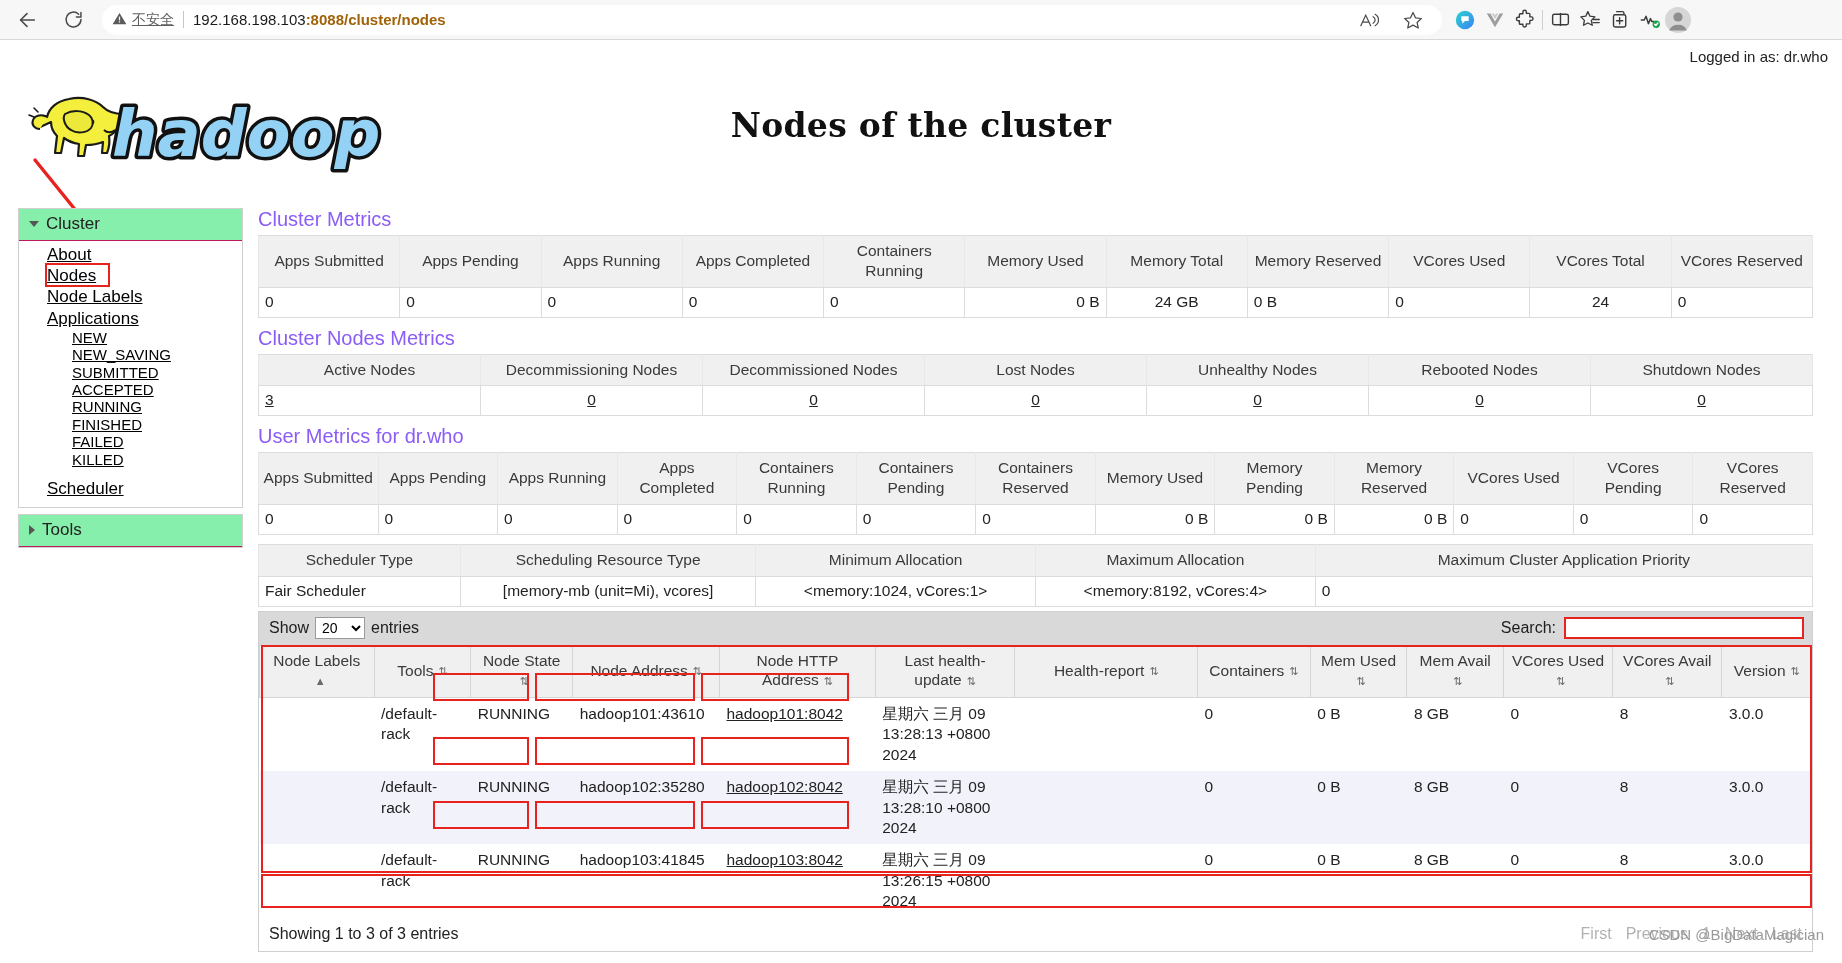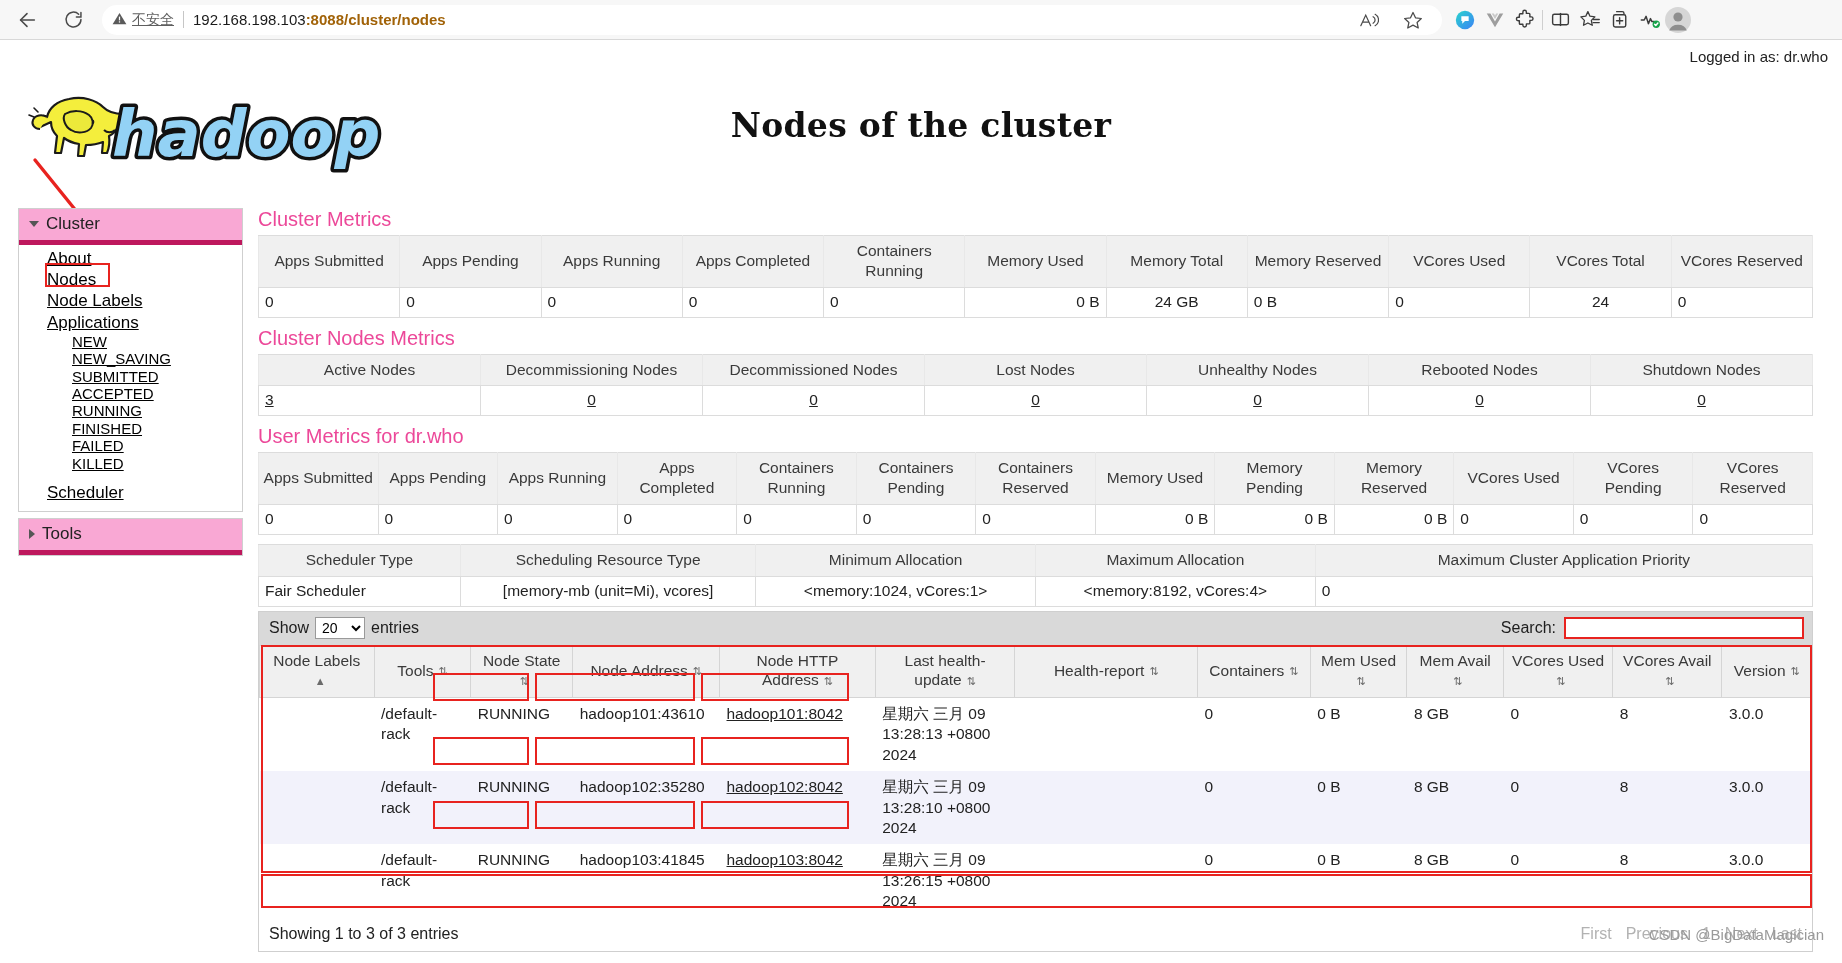--- a/index.html
+++ b/index.html
@@ -94,22 +94,22 @@
     left: 18px; top: 168px;
     width: 225px;
     font-size: 15px;
   }
   .side-panel {
     border: 1px solid #cfcfcf;
     background: #fff;
     margin-bottom: 6px;
   }
   .side-head {
-    background: #f9a8d4;
-    border-bottom: 5px solid #be185d;
+    background: #86efac;
+    border-bottom: 1px solid #be185d;
     padding: 5px 8px 6px 10px;
     font-size: 17px;
     color: #222;
     display: flex;
     align-items: center;
     gap: 7px;
   }
   .tri {
     width: 0; height: 0;
     border-left: 5px solid transparent;
@@ -148,21 +148,21 @@
     pointer-events: none;
   }
   
   .main {
     position: absolute;
     left: 258px; top: 168px;
     width: 1570px;
   }
   .section-title {
     font-size: 20px;
-    color: #ec4899;
+    color: #8b5cf6;
     margin: 0 0 4px 0;
     font-weight: normal;
     font-family: "Liberation Sans", sans-serif;
   }
   table.metrics {
     border-collapse: collapse;
     width: 1555px;
     margin-bottom: 9px;
     table-layout: fixed;
   }

